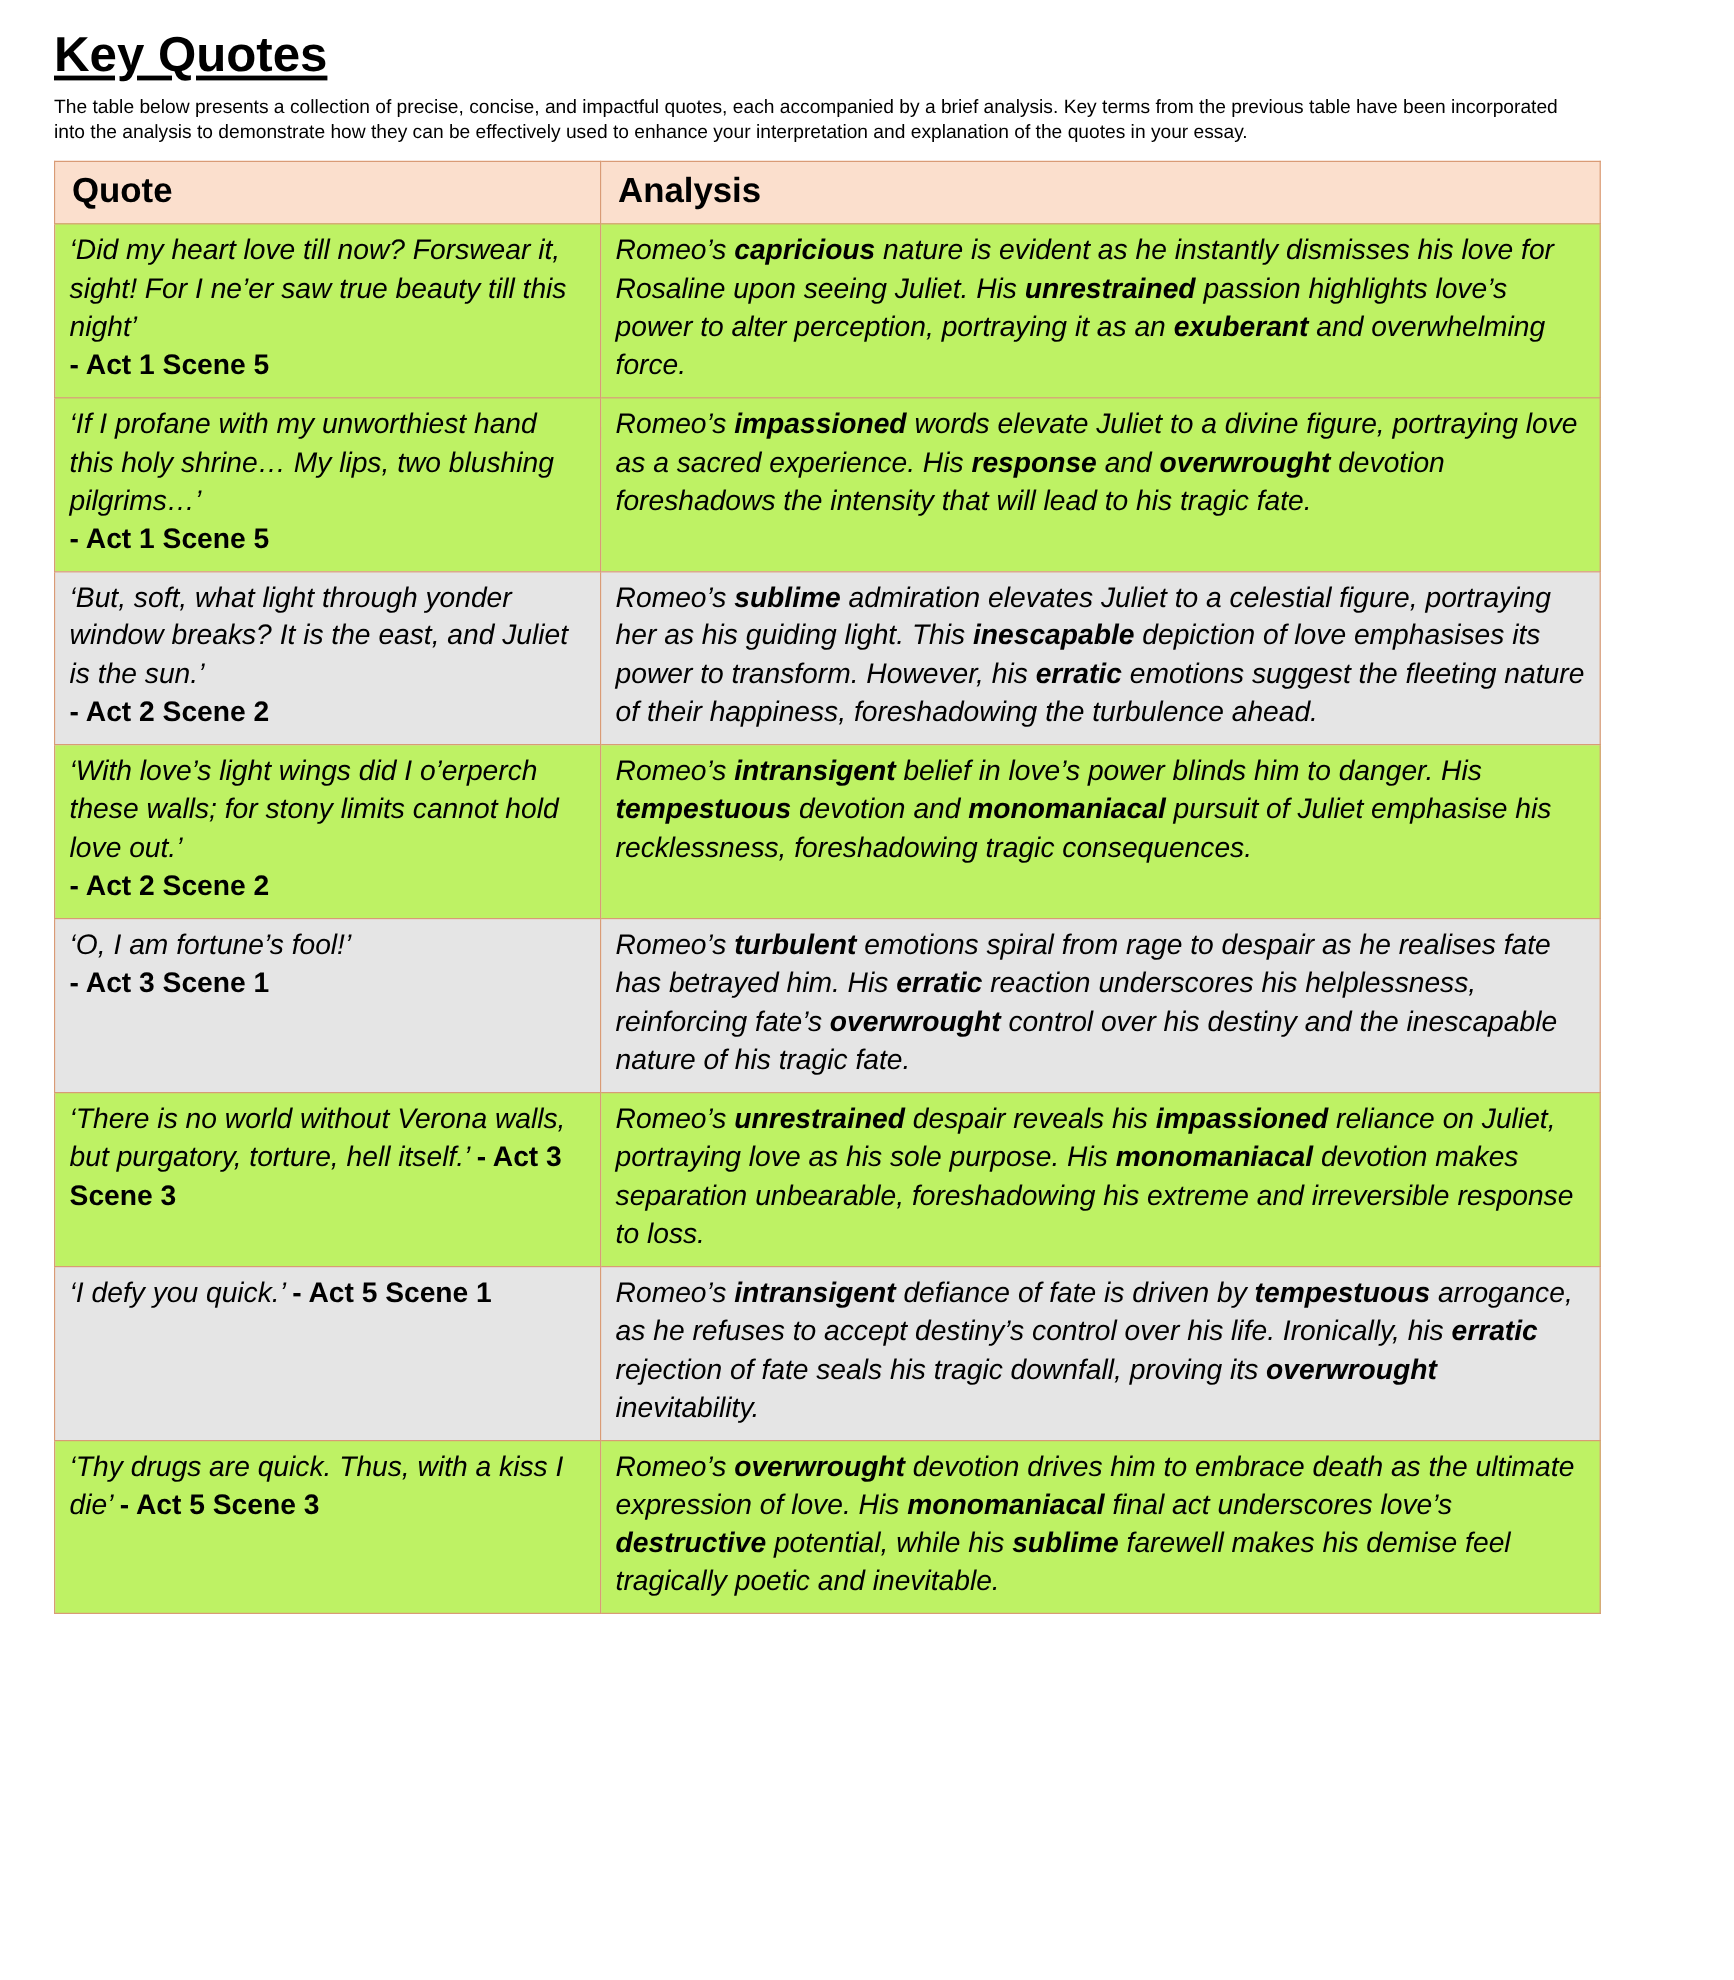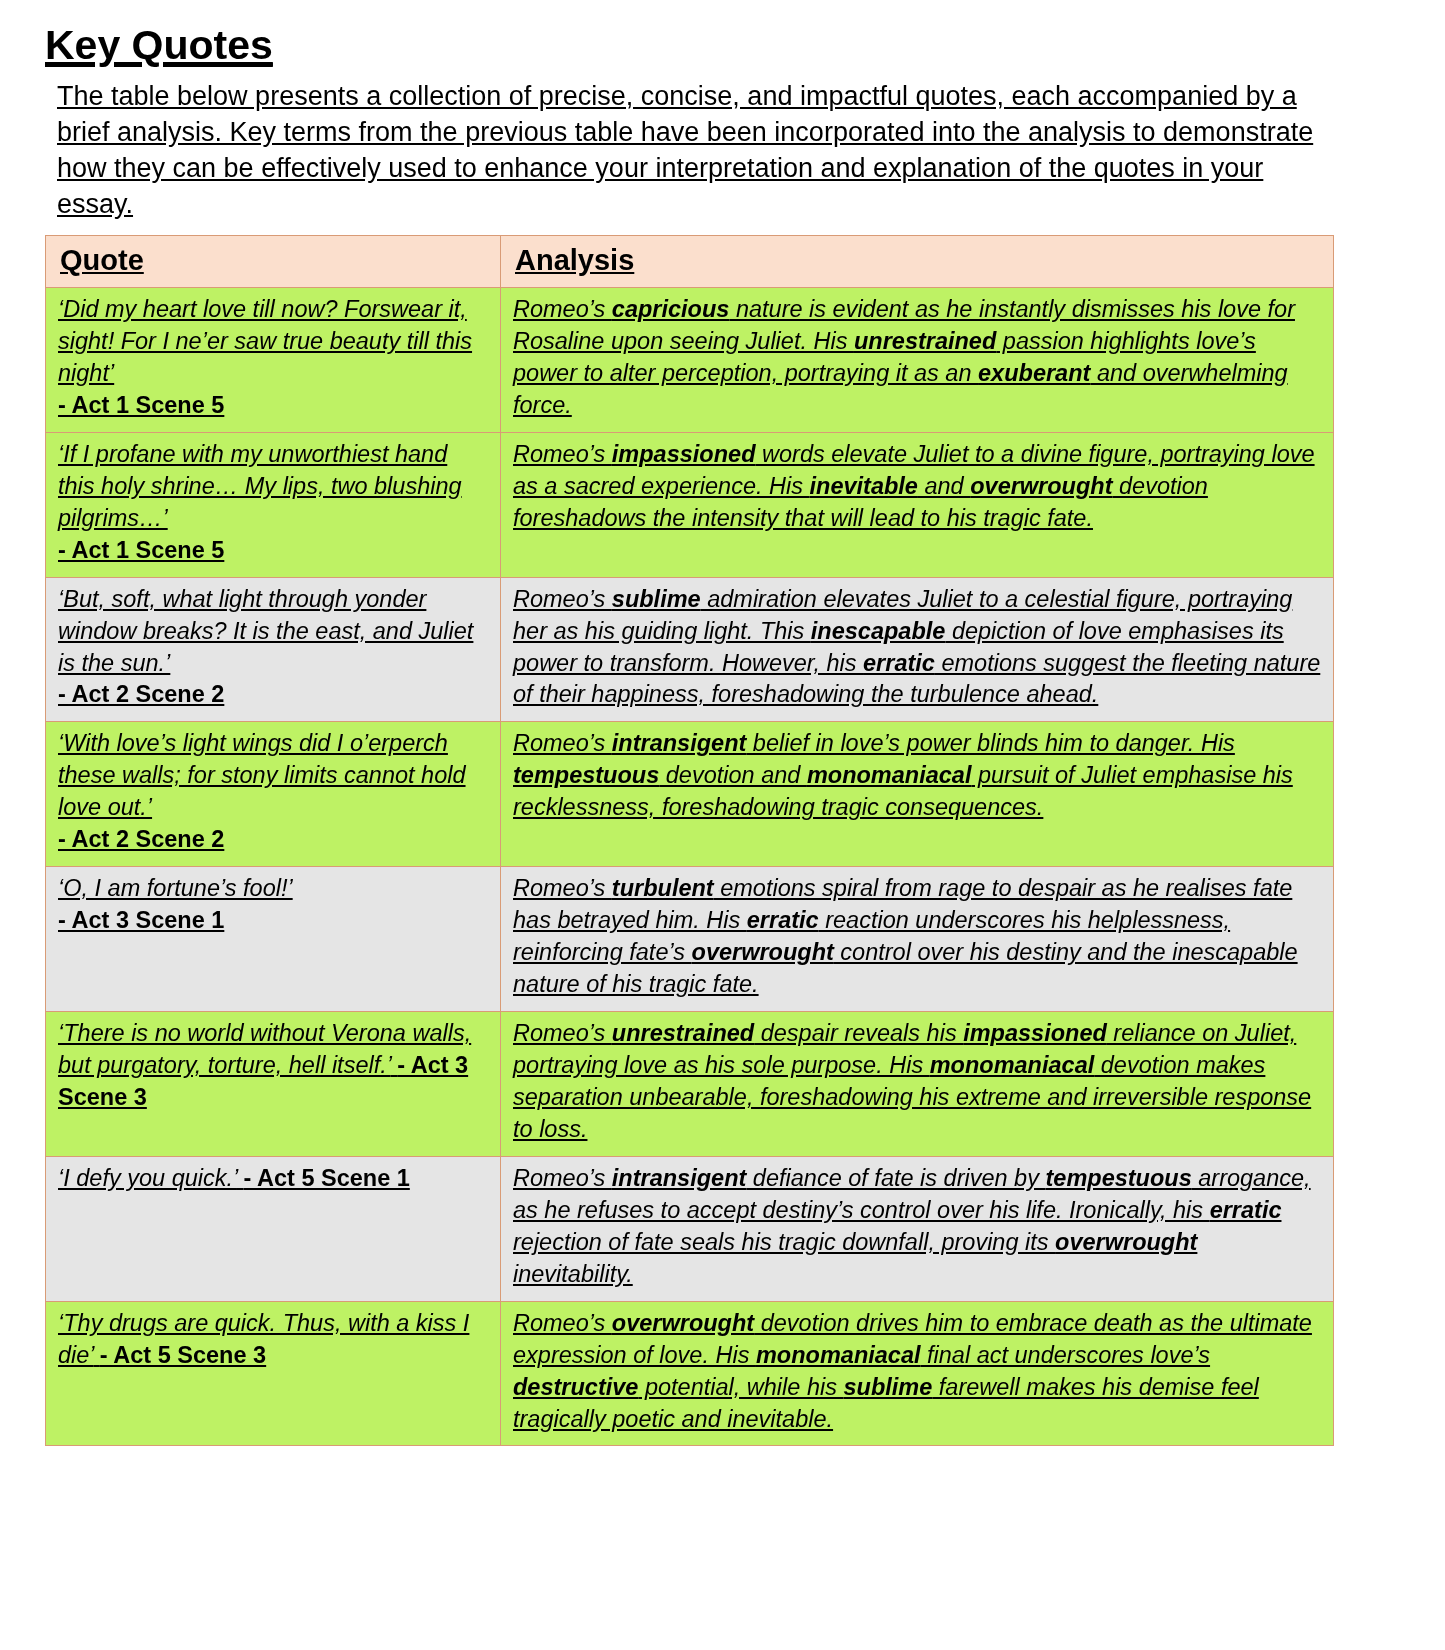--- a/index.html
+++ b/index.html
@@ -12,21 +12,20 @@
     min-height: 1650px;
     font-family: "Liberation Sans", sans-serif;
     color: #000000;
     position: relative;
     overflow: hidden;
   }
   .page {
     position: relative;
     padding: 22px 100px 4px 45px;
     box-sizing: border-box;
-    text-decoration: underline;
   }
   
   .watermark {
     position: absolute;
     top: 300px;
     left: 150px;
     width: 1100px;
     height: 1000px;
     pointer-events: none;
     z-index: 0;
@@ -42,23 +41,23 @@
 
   h1.title {
     font-size: 41px;
     font-weight: 700;
     margin: 0 0 10px 0;
     text-decoration: underline;
     text-underline-offset: 4px;
     letter-spacing: 0px;
   }
   p.intro {
-    font-size: 27px;
+    font-size: 16px;
     line-height: 1.33;
-    margin: 0 0 12px 12px;
+    margin: 0 0 12px 0;
     max-width: 1260px;
   }
 
   table.quotes {
     border-collapse: collapse;
     width: 1288px;
     table-layout: fixed;
     margin-top: 6px;
   }
   table.quotes col.c1 { width: 455px; }
@@ -109,21 +108,21 @@
           <th>Analysis</th>
         </tr>
       </thead>
       <tbody id="tbody">
           <tr class="shade">
             <td class="quote"><span class="quote-text">‘Did my heart love till now? Forswear it, sight! For I ne’er saw true beauty till this night’</span><br><span class="src">- Act 1 Scene 5</span></td>
             <td class="analysis">Romeo’s <strong>capricious</strong> nature is evident as he instantly dismisses his love for Rosaline upon seeing Juliet. His <strong>unrestrained</strong> passion highlights love’s power to alter perception, portraying it as an <strong>exuberant</strong> and overwhelming force.</td>
           </tr>
           <tr class="shade">
             <td class="quote"><span class="quote-text">‘If I profane with my unworthiest hand this holy shrine… My lips, two blushing pilgrims…’</span><br><span class="src">- Act 1 Scene 5</span></td>
-            <td class="analysis">Romeo’s <strong>impassioned</strong> words elevate Juliet to a divine figure, portraying love as a sacred experience. His <strong>inevitable</strong> and <strong>overwrought</strong> devotion foreshadows the intensity that will lead to his tragic fate.</td>
+            <td class="analysis">Romeo’s <strong>impassioned</strong> words elevate Juliet to a divine figure, portraying love as a sacred experience. His <strong>response</strong> and <strong>overwrought</strong> devotion foreshadows the intensity that will lead to his tragic fate.</td>
           </tr>
           <tr class="plain">
             <td class="quote"><span class="quote-text">‘But, soft, what light through yonder window breaks? It is the east, and Juliet is the sun.’</span><br><span class="src">- Act 2 Scene 2</span></td>
             <td class="analysis">Romeo’s <strong>sublime</strong> admiration elevates Juliet to a celestial figure, portraying her as his guiding light. This <strong>inescapable</strong> depiction of love emphasises its power to transform. However, his <strong>erratic</strong> emotions suggest the fleeting nature of their happiness, foreshadowing the turbulence ahead.</td>
           </tr>
           <tr class="shade">
             <td class="quote"><span class="quote-text">‘With love’s light wings did I o’erperch these walls; for stony limits cannot hold love out.’</span><br><span class="src">- Act 2 Scene 2</span></td>
             <td class="analysis">Romeo’s <strong>intransigent</strong> belief in love’s power blinds him to danger. His <strong>tempestuous</strong> devotion and <strong>monomaniacal</strong> pursuit of Juliet emphasise his recklessness, foreshadowing tragic consequences.</td>
           </tr>
           <tr class="plain">

